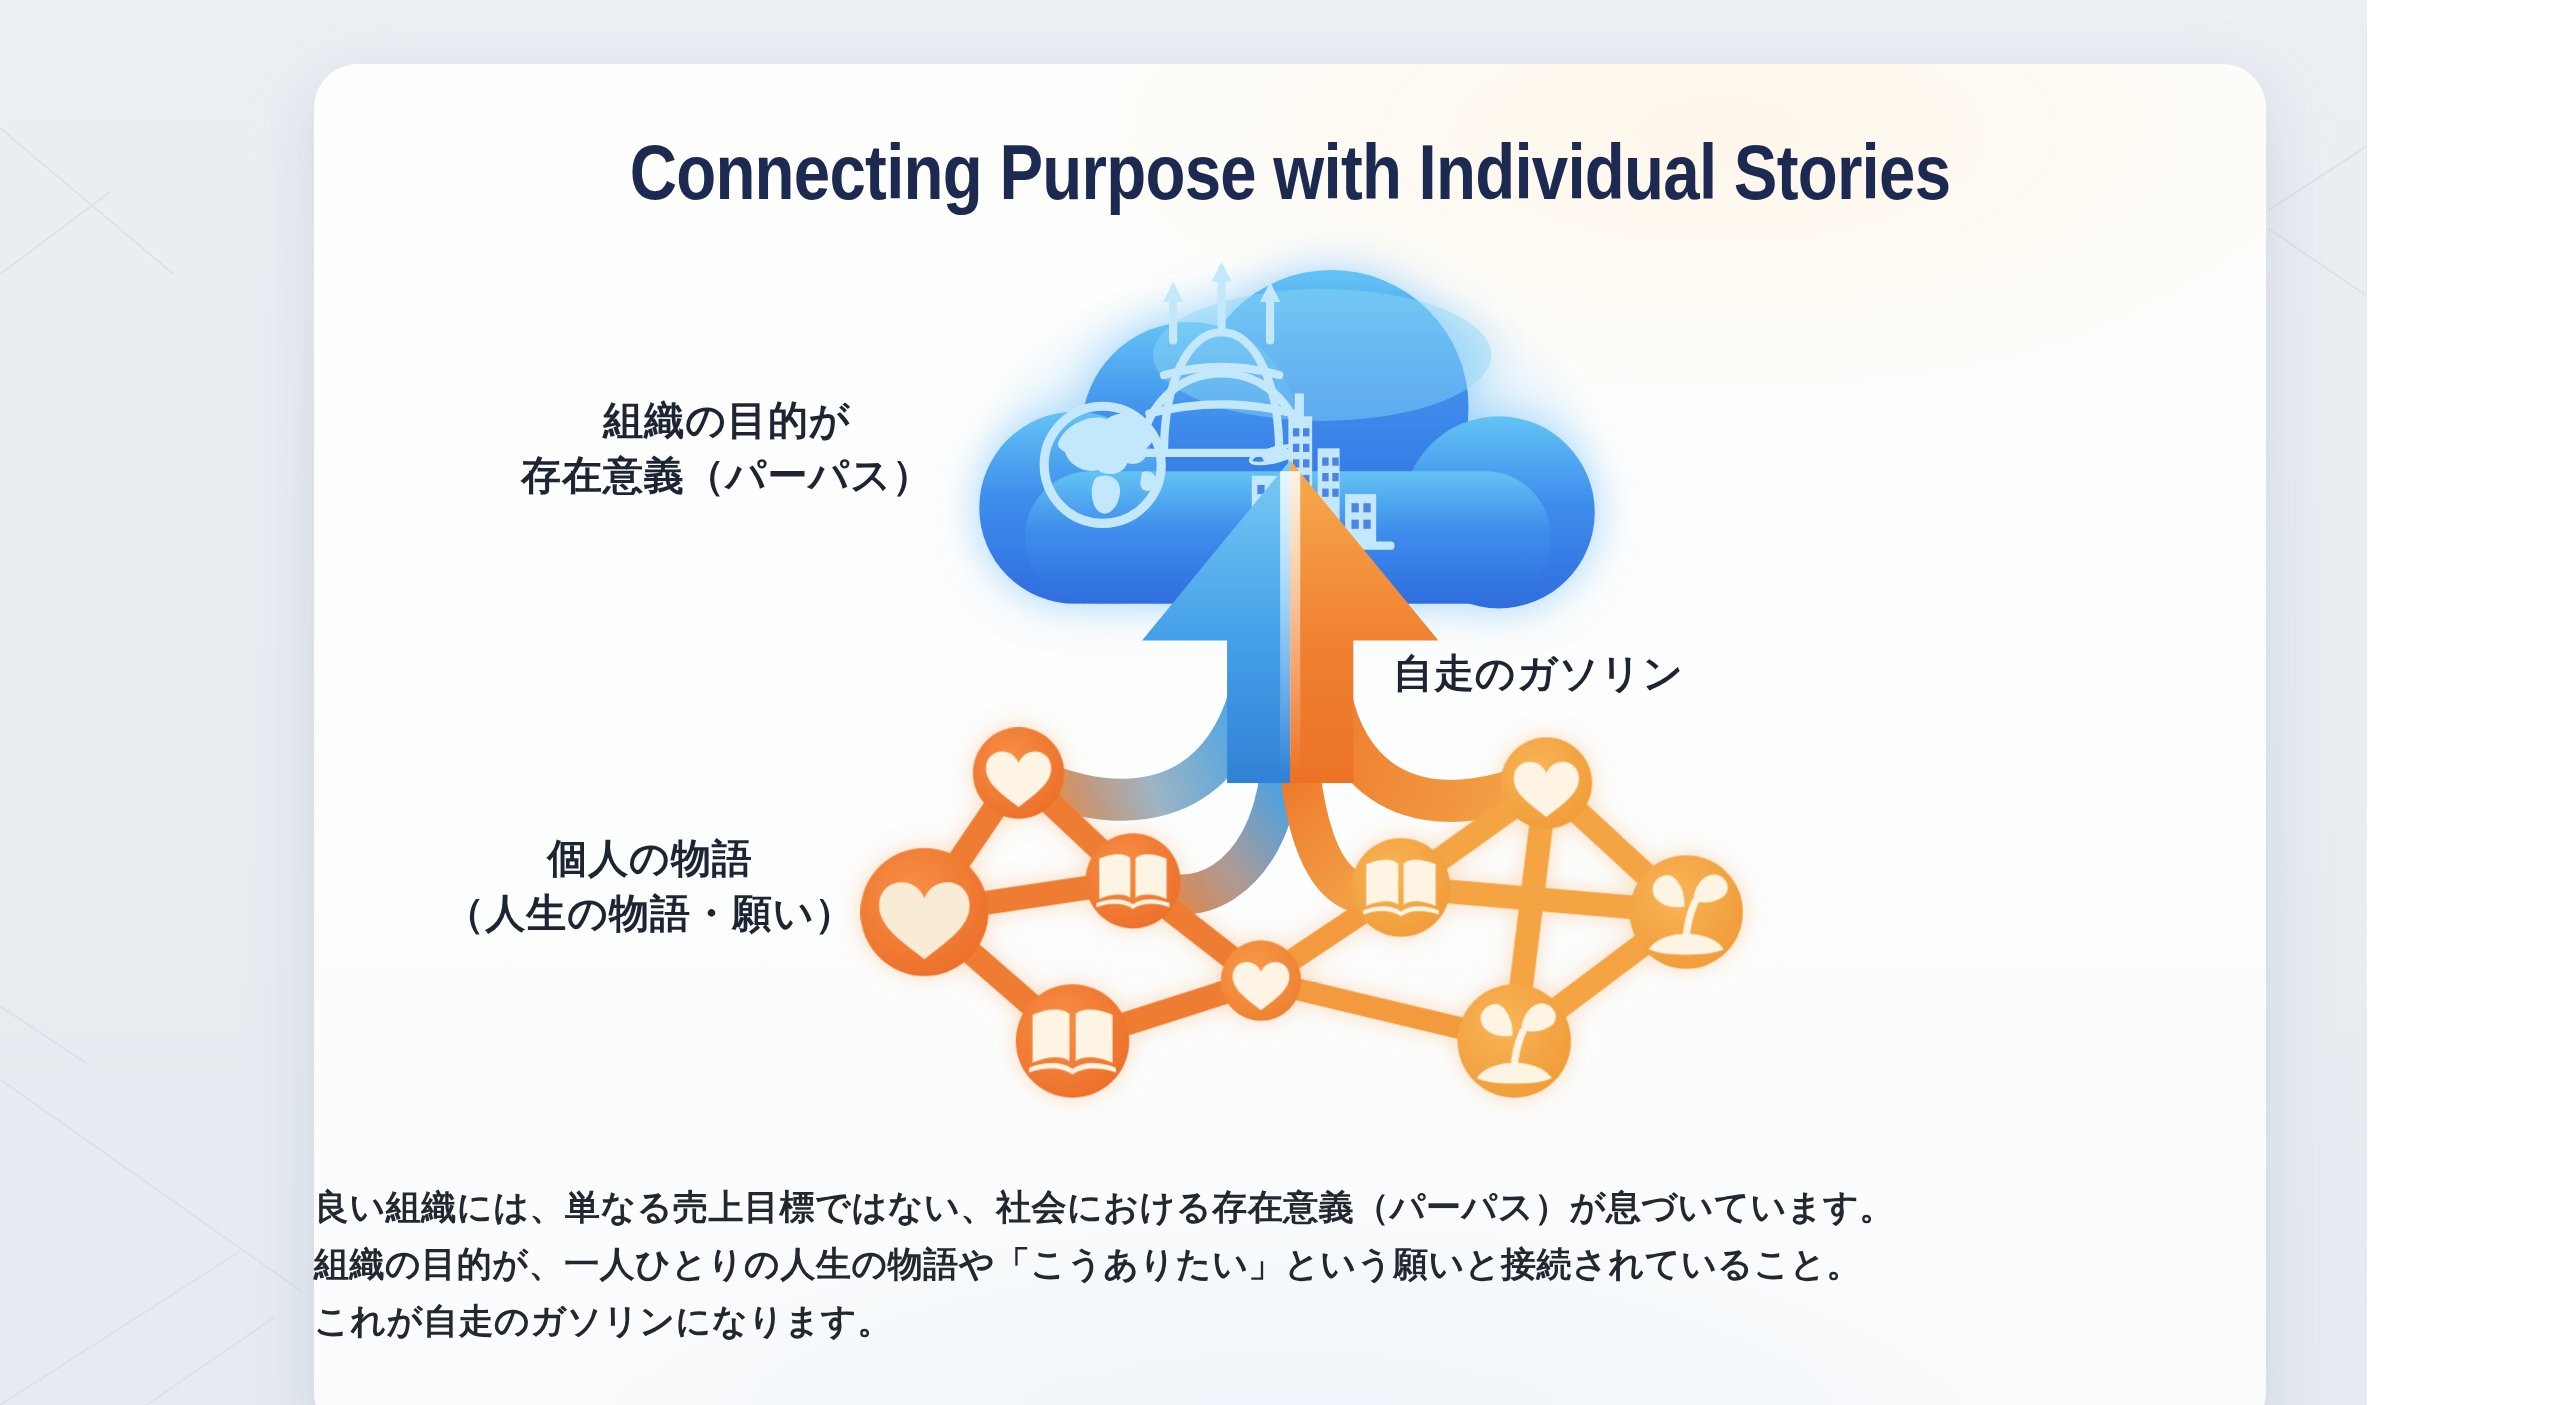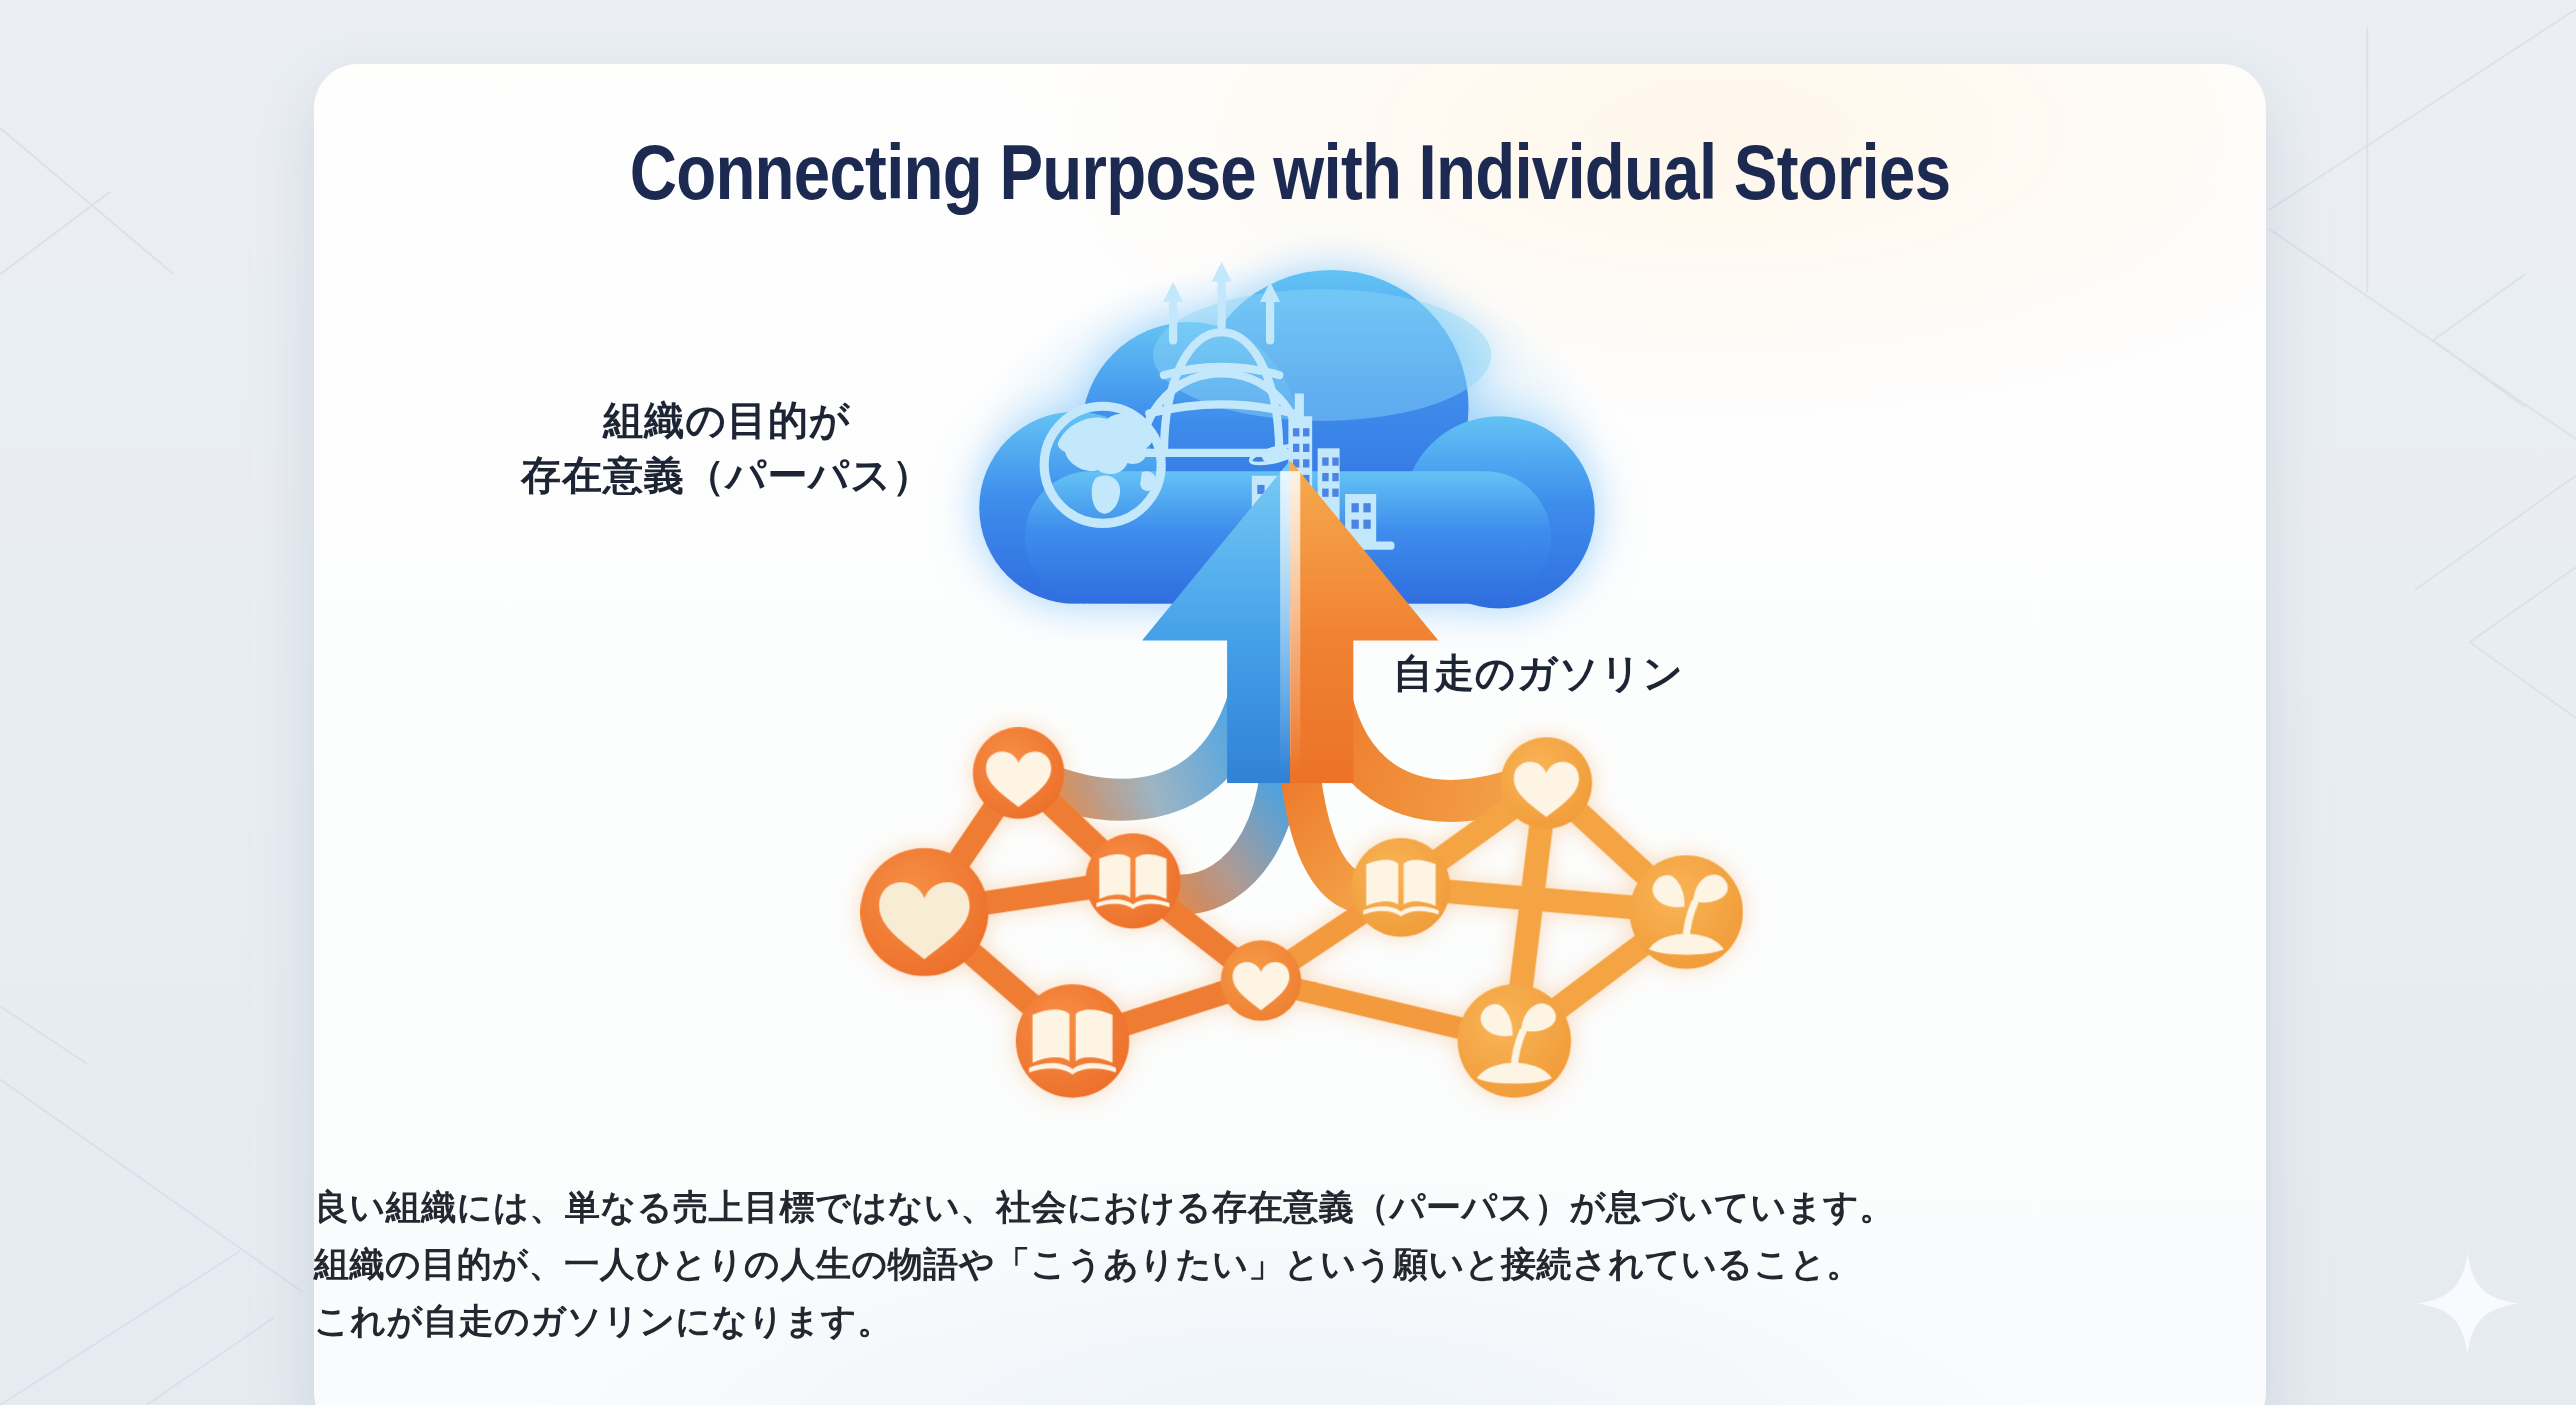--- a/index.html
+++ b/index.html
@@ -1,17 +1,17 @@
 <!DOCTYPE html>
 <html style="font-size:14.6px"><head>
 <meta charset="utf-8">
 <style>
   html,body{margin:0;padding:0;}
   #stage{
-    position:relative;width:2576px;height:1405px;overflow:hidden;
+    position:relative;width:2367px;height:1405px;overflow:hidden;
     background:linear-gradient(180deg,#ebeff4 0%,#e8edf2 55%,#e6ebf1 100%);
     font-family:"Liberation Sans","DejaVu Sans",sans-serif;
   }
   #stage svg{overflow:visible;display:block;}
   .bg-pattern{position:absolute;left:0;top:0;width:2576px;height:1405px;}
   .card{
     position:absolute;left:314px;top:64px;width:1952px;height:1372px;
     border-radius:44px;
     background:
       radial-gradient(58% 34% at 72% 5%, rgba(255,246,233,.95), rgba(255,246,233,0) 62%),
@@ -67,20 +67,24 @@
 
   <div class="page-title">Connecting Purpose with Individual Stories</div>
 
   <div class="jp-label center label-purpose">
     <div>組織の目的が</div>
     <div>存在意義（パーパス）</div>
   </div>
 
   <div class="jp-label label-gasoline">自走のガソリン</div>
 
+  <div class="jp-label center label-personal">
+    <div>個人の物語</div>
+    <div>（人生の物語・願い）</div>
+  </div>
 
   <div class="caption">
     <div>良い組織には、単なる売上目標ではない、社会における存在意義（パーパス）が息づいています。</div>
     <div>組織の目的が、一人ひとりの人生の物語や「こうありたい」という願いと接続されていること。</div>
     <div>これが自走のガソリンになります。</div>
   </div>
 
   <svg class="illus" viewBox="850 270 1160 1010" xmlns="http://www.w3.org/2000/svg">
     <defs>
       <linearGradient id="cloudGrad" x1="0" y1="0" x2="0" y2="1">

